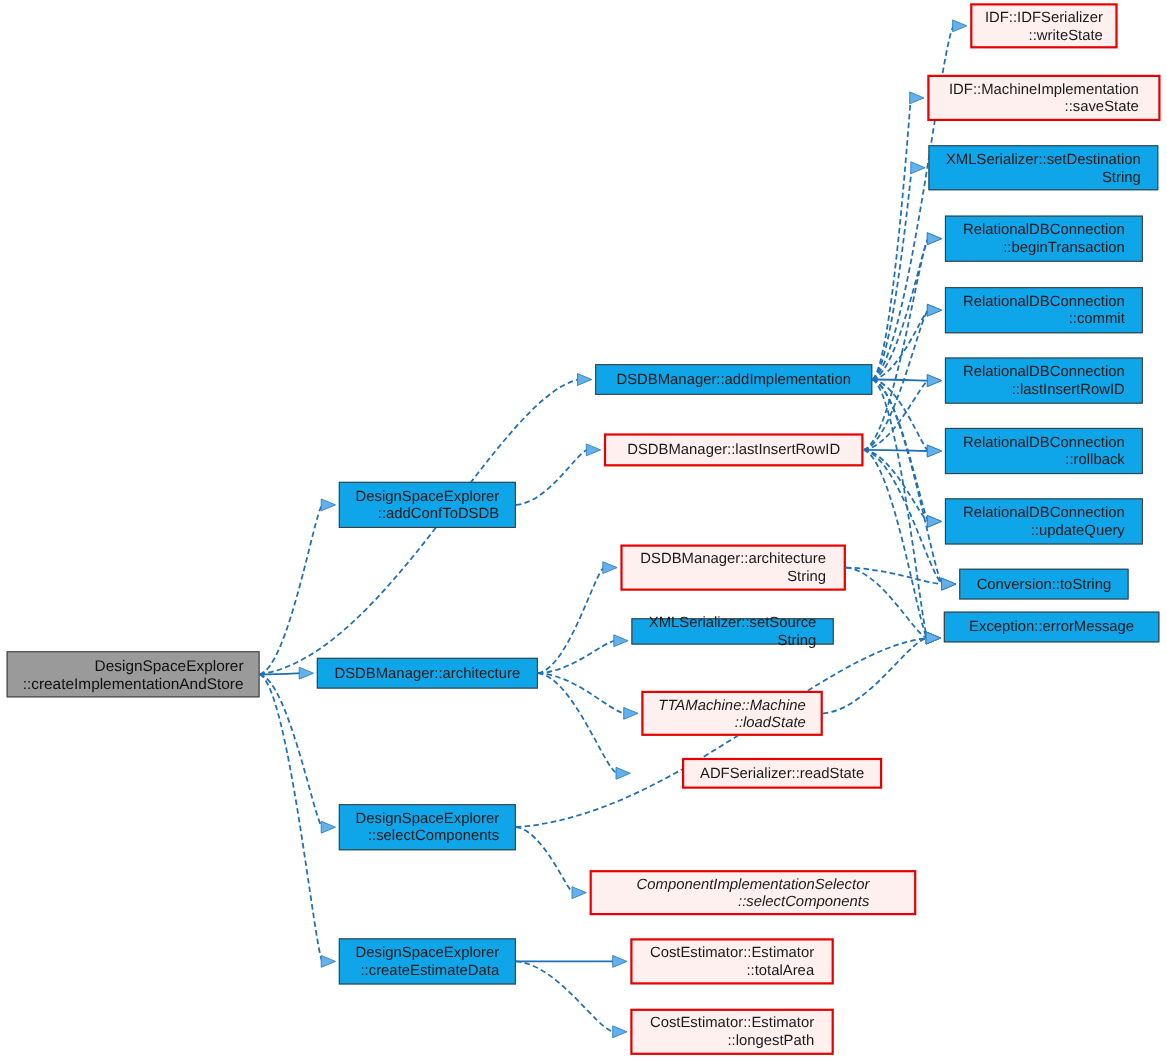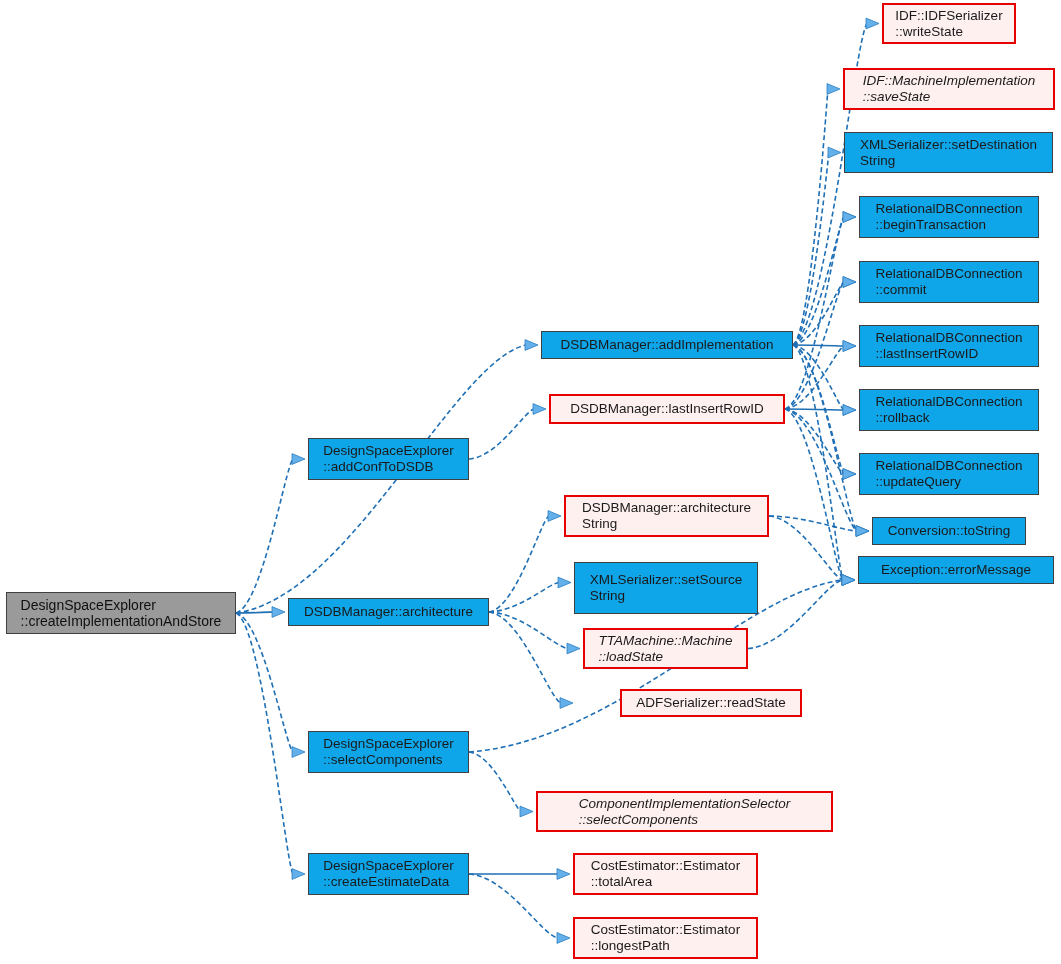--- a/index.html
+++ b/index.html
@@ -1,19 +1,19 @@
 <!DOCTYPE html>
 <html><head>
 <meta charset="utf-8">
 <style>
   html,body{margin:0;padding:0;background:#ffffff;}
   body{font-family:"Liberation Sans",sans-serif;}
   #canvas{position:relative;width:1061px;height:964px;background:#ffffff;overflow:hidden;}
   svg#edges{position:absolute;left:0;top:0;width:1061px;height:964px;}
-  .node{position:absolute;box-sizing:border-box;display:flex;align-items:center;justify-content:center;text-align:left;line-height:1.16;}
+  .node{position:absolute;box-sizing:border-box;display:flex;align-items:center;justify-content:center;text-align:right;line-height:1.16;}
   .node .lbl{display:block;padding:0 4px;white-space:pre-line;}
   .n-plain{background:#0ea5e9;border:1px solid #404040;color:#1a1a1a;font-size:13.5px;}
   .n-red{background:#fff0f0;border:2px solid #e60000;color:#1a1a1a;font-size:13.5px;}
   .n-root{background:#9a9a9a;border:1px solid #404040;color:#101010;font-size:14px;}
   .edge{fill:none;stroke:#1f6fb5;stroke-width:1.6;}
   .edge-d{fill:none;stroke:#1f6fb5;stroke-width:1.6;stroke-dasharray:5 3;}
   .ahead{fill:#63b0ea;stroke:#2d7fc0;stroke-width:0.8;}
 </style>
 </head>
 <body>
@@ -104,21 +104,21 @@
       <div class="node n-red" style="left: 549px; top: 394px; width: 236px; height: 30px;">
         <span class="lbl">DSDBManager::lastInsertRowID</span>
       </div>
       <div class="node n-red" style="left: 564px; top: 495px; width: 205px; height: 42px;">
         <span class="lbl">DSDBManager::architecture
 String</span>
       </div>
       <div class="node n-plain" style="left: 288px; top: 598px; width: 201px; height: 28px;">
         <span class="lbl">DSDBManager::architecture</span>
       </div>
-      <div class="node n-plain" style="left: 574px; top: 562px; width: 184px; height: 52px;">
+      <div class="node n-plain" style="left: 574px; top: 562px; width: 184px; height: 24px;">
         <span class="lbl">XMLSerializer::setSource
 String</span>
       </div>
       <div class="node n-red" style="left: 583px; top: 628px; width: 165px; height: 41px; font-style: italic;">
         <span class="lbl">TTAMachine::Machine
 ::loadState</span>
       </div>
       <div class="node n-red" style="left: 576px; top: 689px; width: 182px; height: 28px; margin-left: 44px;">
         <span class="lbl">ADFSerializer::readState</span>
       </div>
@@ -139,21 +139,21 @@
 ::totalArea</span>
       </div>
       <div class="node n-red" style="left: 573px; top: 917px; width: 185px; height: 42px;">
         <span class="lbl">CostEstimator::Estimator
 ::longestPath</span>
       </div>
       <div class="node n-red" style="left: 882px; top: 3px; width: 134px; height: 41px;">
         <span class="lbl">IDF::IDFSerializer
 ::writeState</span>
       </div>
-      <div class="node n-red" style="left: 843px; top: 68px; width: 212px; height: 42px; font-style: italic;">
+      <div class="node n-red" style="left: 843px; top: 68px; width: 212px; height: 42px;">
         <span class="lbl">IDF::MachineImplementation
 ::saveState</span>
       </div>
       <div class="node n-plain" style="left: 844px; top: 132px; width: 209px; height: 41px;">
         <span class="lbl">XMLSerializer::setDestination
 String</span>
       </div>
       <div class="node n-plain" style="left: 859px; top: 196px; width: 180px; height: 42px;">
         <span class="lbl">RelationalDBConnection
 ::beginTransaction</span>

